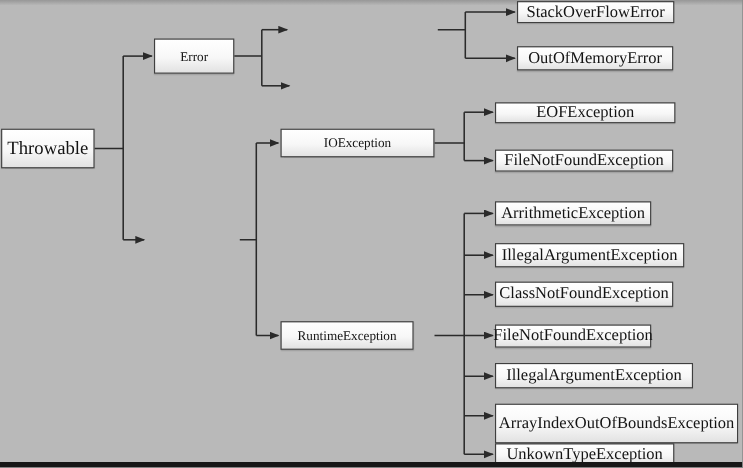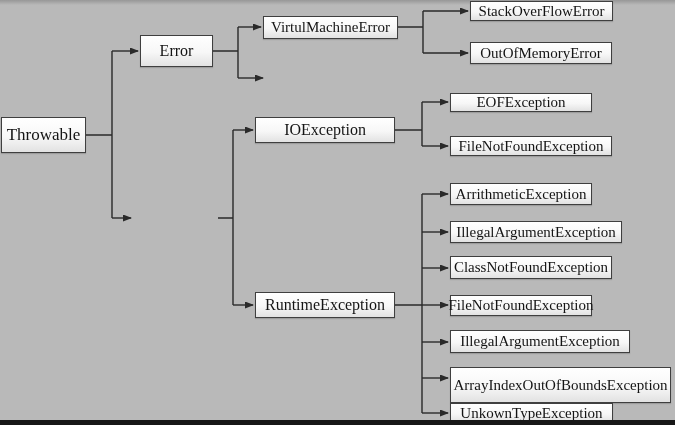--- a/index.html
+++ b/index.html
@@ -12,21 +12,21 @@
   }
   #wires{position:absolute;left:0;top:0;width:675px;height:425px;}
   .node{
     position:absolute;
     box-sizing:border-box;
     border:1px solid #3f3f3f;
     background:linear-gradient(180deg,#ffffff 0%,#f7f7f7 55%,#e2e2e2 100%);
     display:flex;align-items:center;justify-content:center;
     white-space:nowrap;
     color:#141414;
-    font-size:16px;
+    font-size:12px;
     box-shadow:0 1px 1px rgba(0,0,0,0.15);
   }
   .node.sm{font-size:15px;}
   #bottom-bar{
     position:absolute;left:0;bottom:0;width:675px;height:5px;
     background:#171717;
   }
 </style>
 </head>
 <body>
@@ -70,34 +70,33 @@
       <path d="M422,378 H448" marker-end="url(#arrow)"></path>
       <path d="M422,413 H448" marker-end="url(#arrow)"></path>
     </g>
   </svg>
 
   <div class="node" style="left:1px;top:117px;width:85px;height:36px;font-size:17px">Throwable</div>
 
   <div class="node" style="left:140px;top:35px;width:73px;height:32px">Error</div>
 
 
-  <div class="node sm" style="left:263px;top:16px;width:135px;height:23px">VirtulMachineError</div>
 
 
   <div class="node sm" style="left:470px;top:1px;width:143px;height:20px">StackOverFlowError</div>
 
   <div class="node sm" style="left:470px;top:42px;width:142px;height:22px">OutOfMemoryError</div>
 
   <div class="node" style="left:255px;top:117px;width:140px;height:26px">IOException</div>
 
-  <div class="node sm" style="left:450px;top:93px;width:142px;height:19px">EOFException</div>
+  <div class="node sm" style="left:450px;top:93px;width:164px;height:19px">EOFException</div>
 
   <div class="node sm" style="left:450px;top:136px;width:162px;height:20px">FileNotFoundException</div>
 
-  <div class="node" style="left:255px;top:292px;width:140px;height:26px">RuntimeException</div>
+  <div class="node" style="left:255px;top:292px;width:121px;height:26px">RuntimeException</div>
 
   <div class="node sm" style="left:450px;top:183px;width:142px;height:22px">ArrithmeticException</div>
 
   <div class="node sm" style="left:450px;top:221px;width:172px;height:22px">IllegalArgumentException</div>
 
   <div class="node sm" style="left:450px;top:256px;width:162px;height:23px">ClassNotFoundException</div>
 
   <div class="node sm" style="left:450px;top:295px;width:142px;height:21px">FileNotFoundException</div>
 
   <div class="node sm" style="left:450px;top:330px;width:180px;height:23px">IllegalArgumentException</div>

